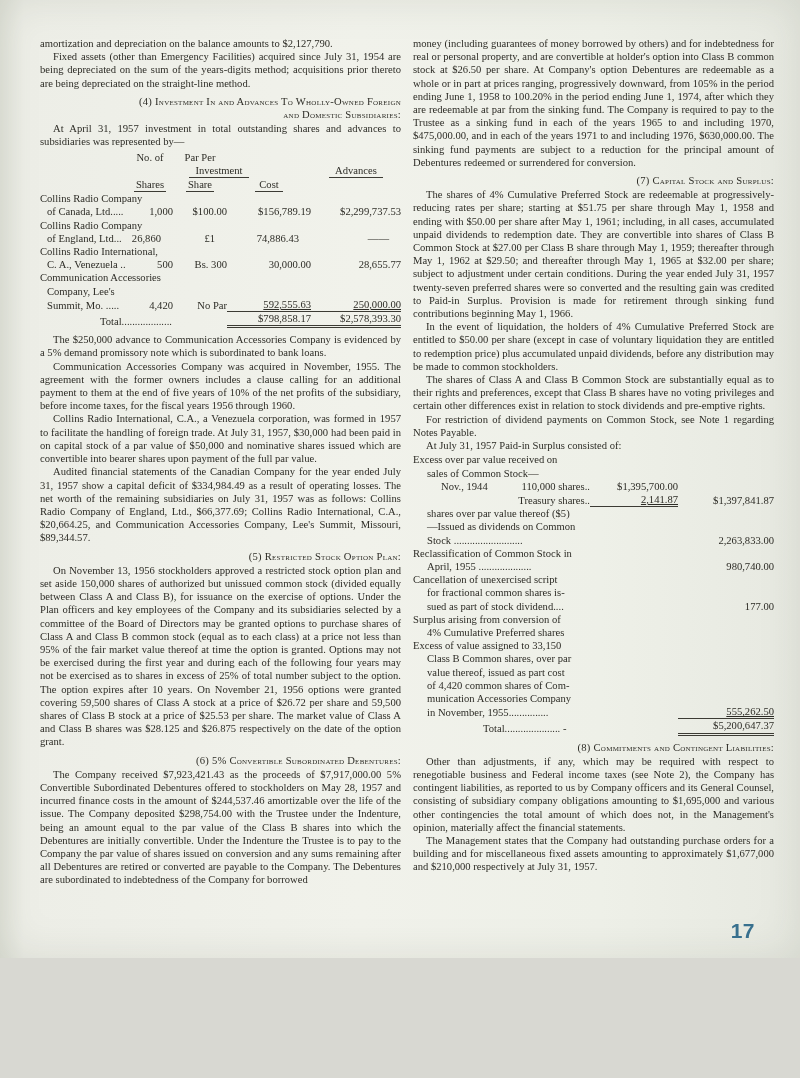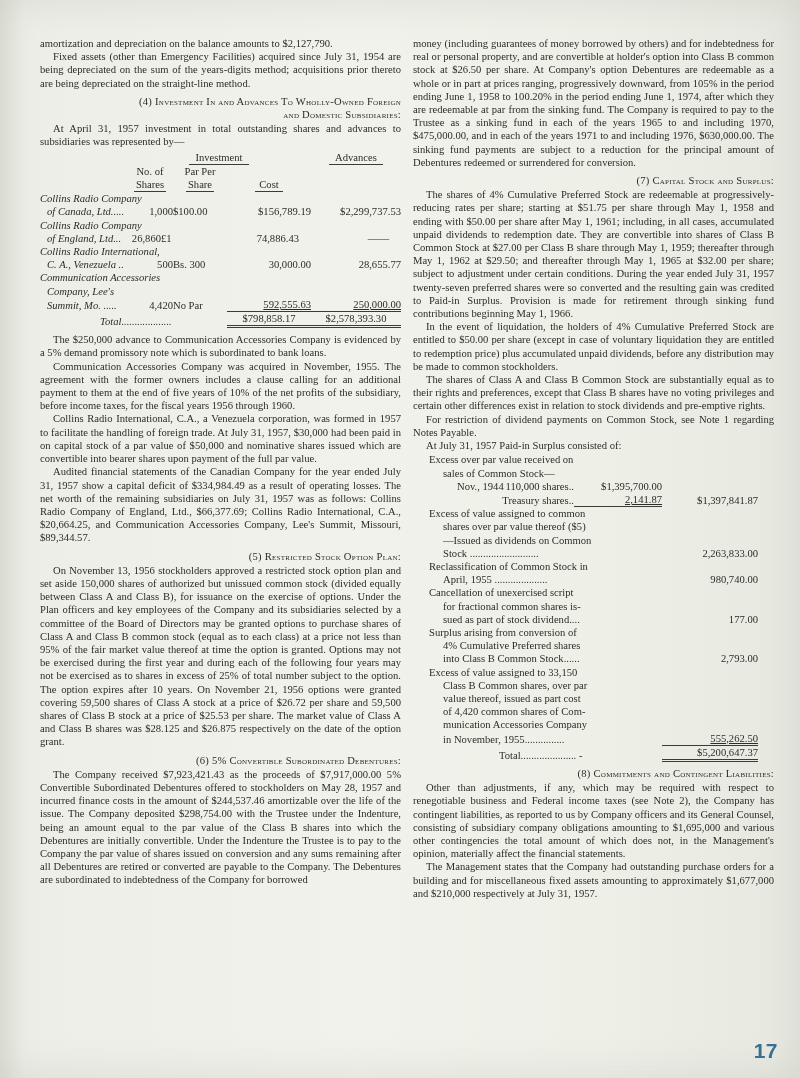--- a/index.html
+++ b/index.html
@@ -1,50 +1,50 @@
 <!DOCTYPE html>
 <html><head>
 <meta charset="utf-8">
 <style>
   html,body{margin:0;padding:0;background:#d8d8d2;}
-  .page{position:relative;width:800px;height:1078px;box-sizing:border-box;overflow:hidden;
+  .page{position:relative;width:800px;height:958px;box-sizing:border-box;overflow:hidden;
     background:linear-gradient(90deg,#e2e4db 0%,#edeee7 3%,#f1f2eb 45%,#eef0e8 75%,#e7e9e1 100%);
     font-family:"Liberation Serif",serif;color:#2d2c26;box-shadow:inset 0 0 40px rgba(120,125,110,.18);}
   .cols{display:flex;gap:12px;padding:37px 27px 0 40px;}
   .col{flex:0 0 361px;width:361px;font-size:10.6px;line-height:13.2px;text-align:justify;}
   .col p{margin:0;text-indent:13px;}
   .col p.flush{text-indent:0;}
   .sect{font-variant:small-caps;letter-spacing:.25px;margin:5px 0 1px;text-align:right;}
   .h-ind{padding-left:34px;}
   
   .inv{margin:2px 0 5px;text-align:left;}
   .inv .frow{display:flex;align-items:flex-end;}
   .inv .sp{flex:1 1 0;min-width:0;}
   .c-sh{flex:0 0 46px;text-align:right;}
-  .c-par{flex:0 0 54px;text-align:left;}
+  .c-par{flex:0 0 54px;text-align:right;}
   .c-cost{flex:0 0 84px;text-align:right;}
   .c-adv{flex:0 0 90px;text-align:right;}
   .ctr{text-align:center;}
   .uw{display:inline-block;border-bottom:1px solid #3c3b34;padding:0 6px;}
-  .inv-name{flex:1 1 0;min-width:0;white-space:nowrap;overflow:visible;font-style:italic;}
+  .inv-name{flex:1 1 0;min-width:0;white-space:nowrap;overflow:visible;}
   .ind1{padding-left:7px;}
   .tot-ind{padding-left:60px;}
   .u{border-bottom:1px solid #3c3b34;text-decoration:underline;}
-  .uu{border-bottom:3px double #3c3b34;text-align:center;}
+  .uu{border-bottom:3px double #3c3b34;}
   .dashpad{padding-right:12px;}
   
-  .sur{margin:1px 16px 4px;text-align:left;}
+  .sur{margin:1px 0 4px;text-align:left;}
   .sur .srow{display:flex;align-items:flex-end;}
   .s-label{flex:1 1 0;min-width:0;display:flex;white-space:nowrap;overflow:visible;}
   .s-v1{flex:0 0 88px;text-align:right;}
   .s-v2{flex:0 0 96px;text-align:right;}
   .lm{margin-left:auto;}
   .sind1{padding-left:14px;}
   .sind2{padding-left:28px;}
-  .pageno{position:absolute;right:22px;bottom:15px;font-family:"Liberation Sans",sans-serif;
+  .pageno{position:absolute;right:45px;bottom:15px;font-family:"Liberation Sans",sans-serif;
     font-weight:bold;font-size:21px;color:#38708e;letter-spacing:.5px;margin-top:32px;}
 </style>
 </head>
 <body>
 
 <div class="page">
   <div class="cols">
 
     <div class="col">
       <p class="flush">amortization and depreciation on the balance amounts to $2,127,790.</p>
@@ -52,29 +52,29 @@
 
       <div class="sect">
         <div>(4) Investment In and Advances To Wholly-Owned Foreign</div>
         <div class="h-ind">and Domestic Subsidiaries:</div>
       </div>
       <p>At April 31, 1957 investment in total outstanding shares and advances to subsidiaries was represented by—</p>
 
       <div class="inv">
         <div class="frow">
           <span class="sp"></span>
-          <span style="flex:0 0 184px;" class="ctr"><span class="uw">Investment</span></span>
-          <span class="c-adv ctr"><span class="uw">Advances</span></span>
-        </div>
-        <div class="frow">
-          <span class="sp"></span>
           <span class="c-sh ctr">No. of</span>
           <span class="c-par ctr">Par Per</span>
           <span class="c-cost"></span>
           <span class="c-adv"></span>
+        </div>
+        <div class="frow">
+          <span class="sp"></span>
+          <span style="flex:0 0 184px;" class="ctr"><span class="uw">Investment</span></span>
+          <span class="c-adv ctr"><span class="uw">Advances</span></span>
         </div>
         <div class="frow">
           <span class="sp"></span>
           <span class="c-sh ctr"><span class="uw" style="padding:0 2px;">Shares</span></span>
           <span class="c-par ctr"><span class="uw" style="padding:0 2px;">Share</span></span>
           <span class="c-cost ctr"><span class="uw" style="padding:0 4px;">Cost</span></span>
           <span class="c-adv"></span>
         </div>
 
         <div class="frow">
@@ -174,27 +174,20 @@
           </div>
         <div class="srow">
             <span class="s-label">
               <span class="lm">Treasury shares..</span>
             </span>
             <span class="s-v1 u">2,141.87</span>
             <span class="s-v2">$1,397,841.87</span>
           </div>
         <div class="srow">
             <span class="s-label">
-              <span class="lt">Excess of value assigned to common</span>
-            </span>
-            <span class="s-v1"></span>
-            <span class="s-v2"></span>
-          </div>
-        <div class="srow">
-            <span class="s-label">
               <span class="lt sind1">shares over par value thereof ($5)</span>
             </span>
             <span class="s-v1"></span>
             <span class="s-v2"></span>
           </div>
         <div class="srow">
             <span class="s-label">
               <span class="lt sind1">—Issued as dividends on Common</span>
             </span>
             <span class="s-v1"></span>
@@ -248,27 +241,20 @@
             </span>
             <span class="s-v1"></span>
             <span class="s-v2"></span>
           </div>
         <div class="srow">
             <span class="s-label">
               <span class="lt sind1">4% Cumulative Preferred shares</span>
             </span>
             <span class="s-v1"></span>
             <span class="s-v2"></span>
-          </div>
-        <div class="srow">
-            <span class="s-label">
-              <span class="lt sind1">into Class B Common Stock......</span>
-            </span>
-            <span class="s-v1"></span>
-            <span class="s-v2">2,793.00</span>
           </div>
         <div class="srow">
             <span class="s-label">
               <span class="lt">Excess of value assigned to 33,150</span>
             </span>
             <span class="s-v1"></span>
             <span class="s-v2"></span>
           </div>
         <div class="srow">
             <span class="s-label">

